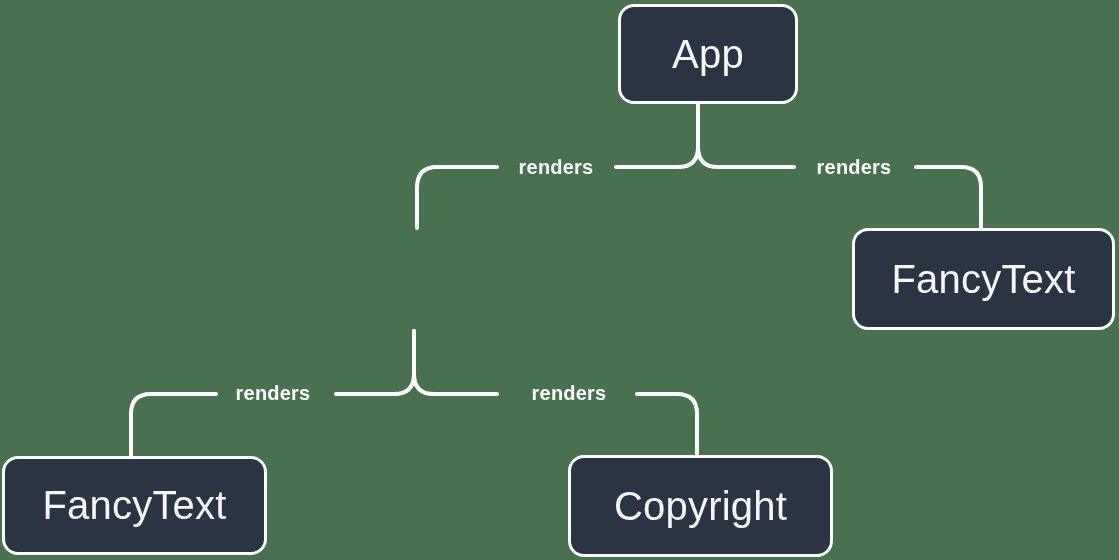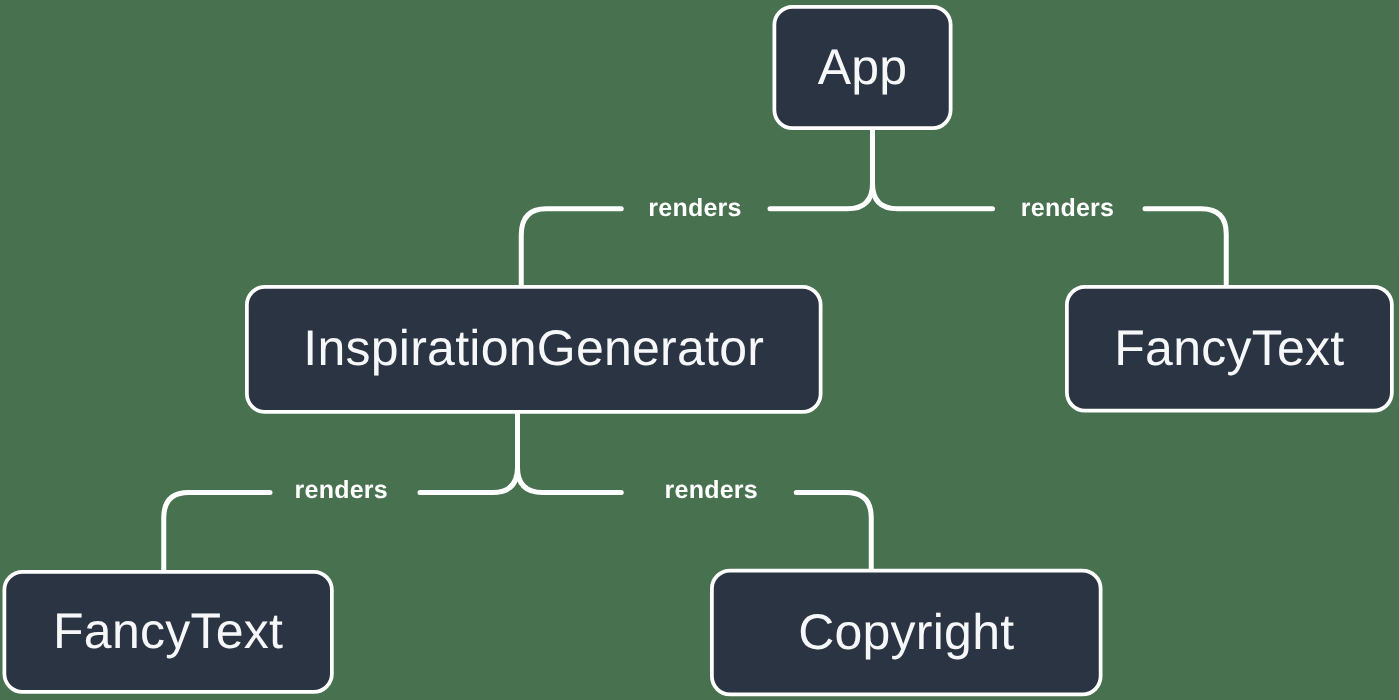--- a/index.html
+++ b/index.html
@@ -67,37 +67,34 @@
     <path d="M698,104 L698,147 Q698,167 718,167 L794,167"></path>
     <path d="M916,167 L961,167 Q981,167 981,187 L981,228"></path>
 
     <path d="M414,331 L414,374 Q414,394 394,394 L336,394"></path>
     <path d="M216,394 L151,394 Q131,394 131,414 L131,456"></path>
 
     <path d="M414,331 L414,374 Q414,394 434,394 L497,394"></path>
     <path d="M637,394 L677,394 Q697,394 697,414 L697,455"></path>
   </svg>
 
-  <div class="node" style="left:618px; top:4px; width:144px; height:100px;">
+  <div class="node" style="left:618px; top:4px; width:180px; height:100px;">
     <span>App</span>
   </div>
 
-  <div class="node" style="left:196px; top:228px; width:462px; height:103px;">
-    <span>InspirationGenerator</span>
-  </div>
 
   <div class="node" style="left:852px; top:228px; width:263px; height:102px;">
     <span>FancyText</span>
   </div>
 
   <div class="node" style="left:2px; top:456px; width:265px; height:99px;">
     <span>FancyText</span>
   </div>
 
-  <div class="node" style="left:568px; top:455px; width:314px; height:102px;">
+  <div class="node" style="left:568px; top:455px; width:265px; height:102px;">
     <span>Copyright</span>
   </div>
 
   <span class="edge-label" style="left:556px; top:167px;">renders</span>
   <span class="edge-label" style="left:854px; top:167px;">renders</span>
   <span class="edge-label" style="left:273px; top:393px;">renders</span>
   <span class="edge-label" style="left:569px; top:393px;">renders</span>
 
 </div>
 

